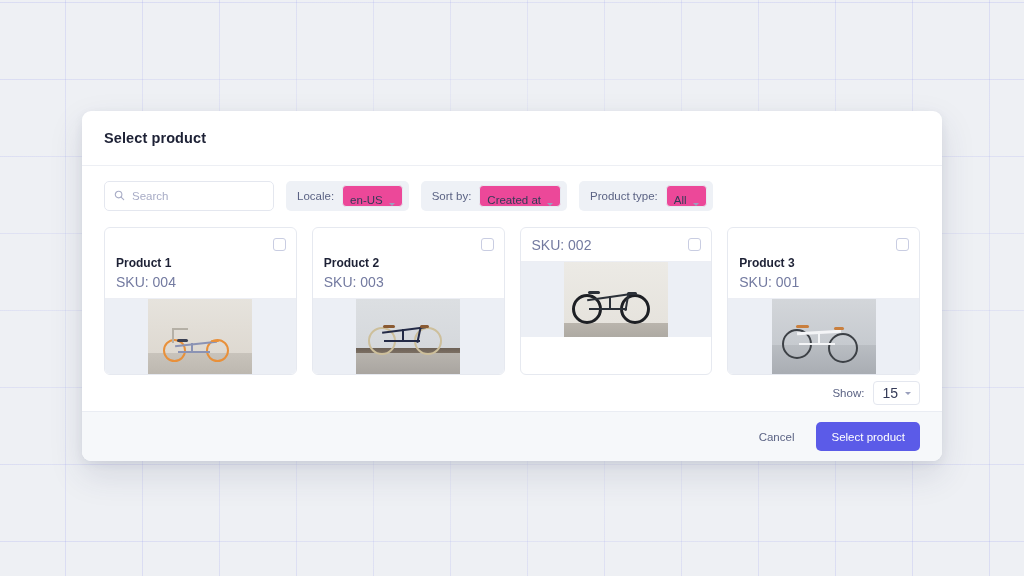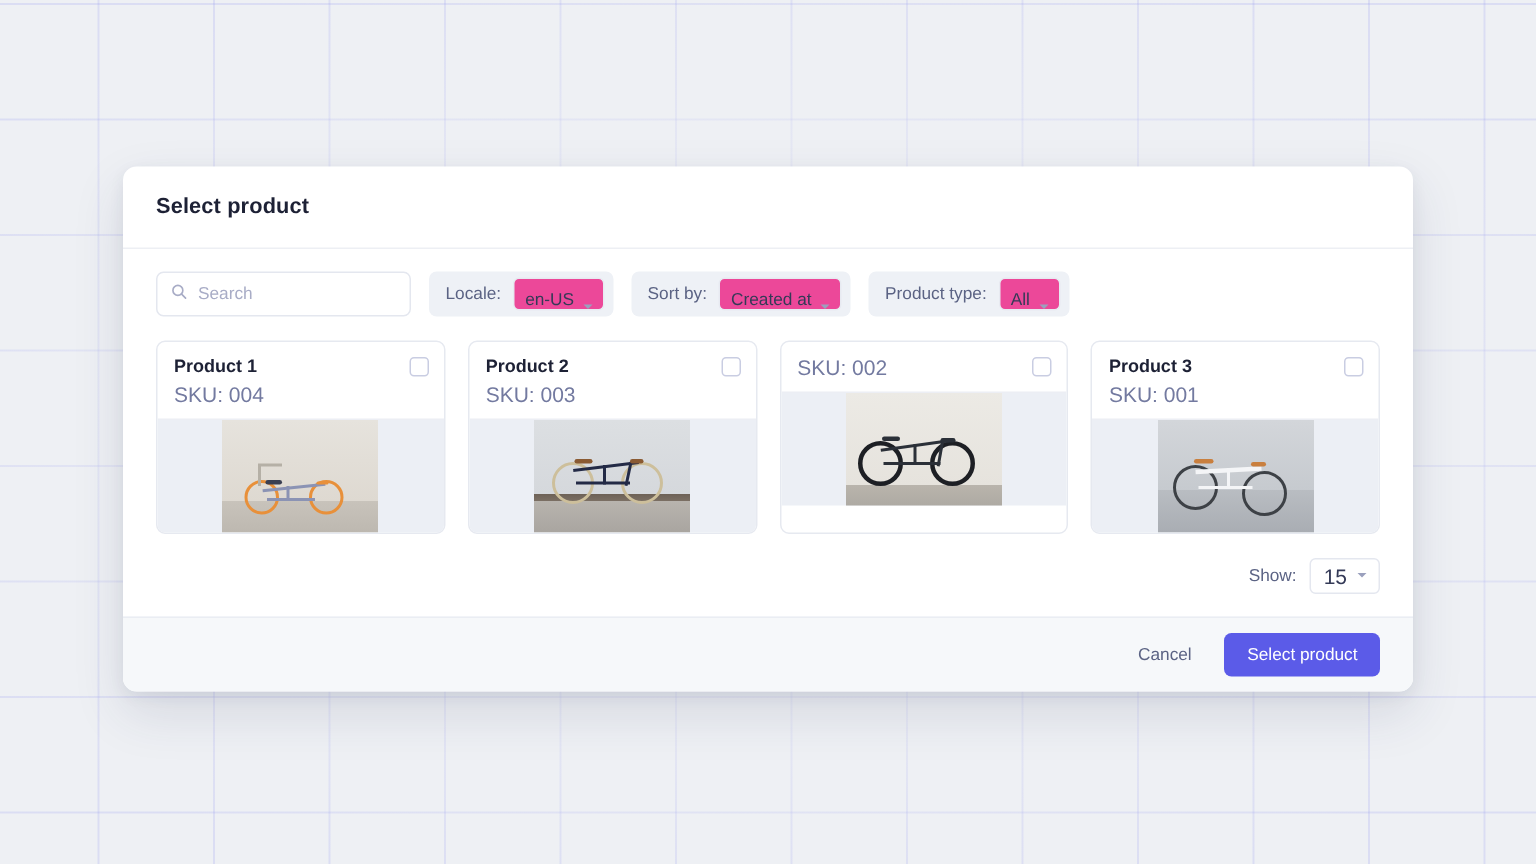--- a/index.html
+++ b/index.html
@@ -107,20 +107,21 @@
     background: #fff;
   }
   .card-head {
     padding: 9px 11px 8px 11px;
     position: relative;
     border-bottom: 1px solid #eceef4;
   }
   .card-title {
     font-size: 12px; font-weight: bold; color: #1d2135;
     margin-bottom: 4px;
+    margin-top: 19px;
   }
   .card-sku { font-size: 14px; color: #737aa0; }
   .card-check {
     position: absolute; right: 10px; top: 10px;
     width: 13px; height: 13px;
     border: 1.5px solid #c9cde2;
     border-radius: 3px;
     background: #fff;
   }
   .card-img {

